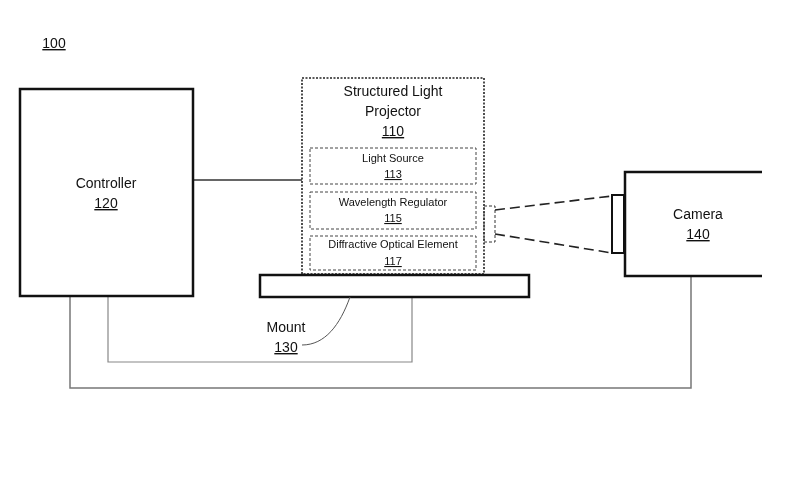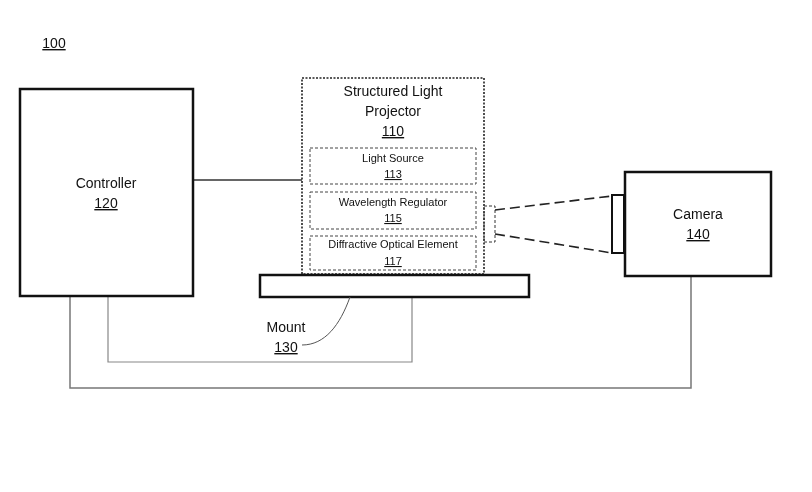--- a/index.html
+++ b/index.html
@@ -1,16 +1,16 @@
 <!DOCTYPE html>
 <html><head>
 <meta charset="utf-8">
 <style>
   html, body { margin: 0; padding: 0; background: #ffffff; }
-  #stage { position: relative; width: 762px; height: 492px; background: #fff; overflow: hidden; padding-left: 44px; }
+  #stage { position: relative; width: 762px; height: 492px; background: #fff; overflow: hidden; }
   svg { position: absolute; left: 0; top: 0; }
   .lbl { font-family: "Liberation Sans", sans-serif; fill: #111; text-anchor: middle; }
   .num { text-decoration: underline; }
 </style>
 </head>
 <body>
 
 <div id="stage">
 <svg width="812" height="492" viewBox="0 0 812 492">
 

